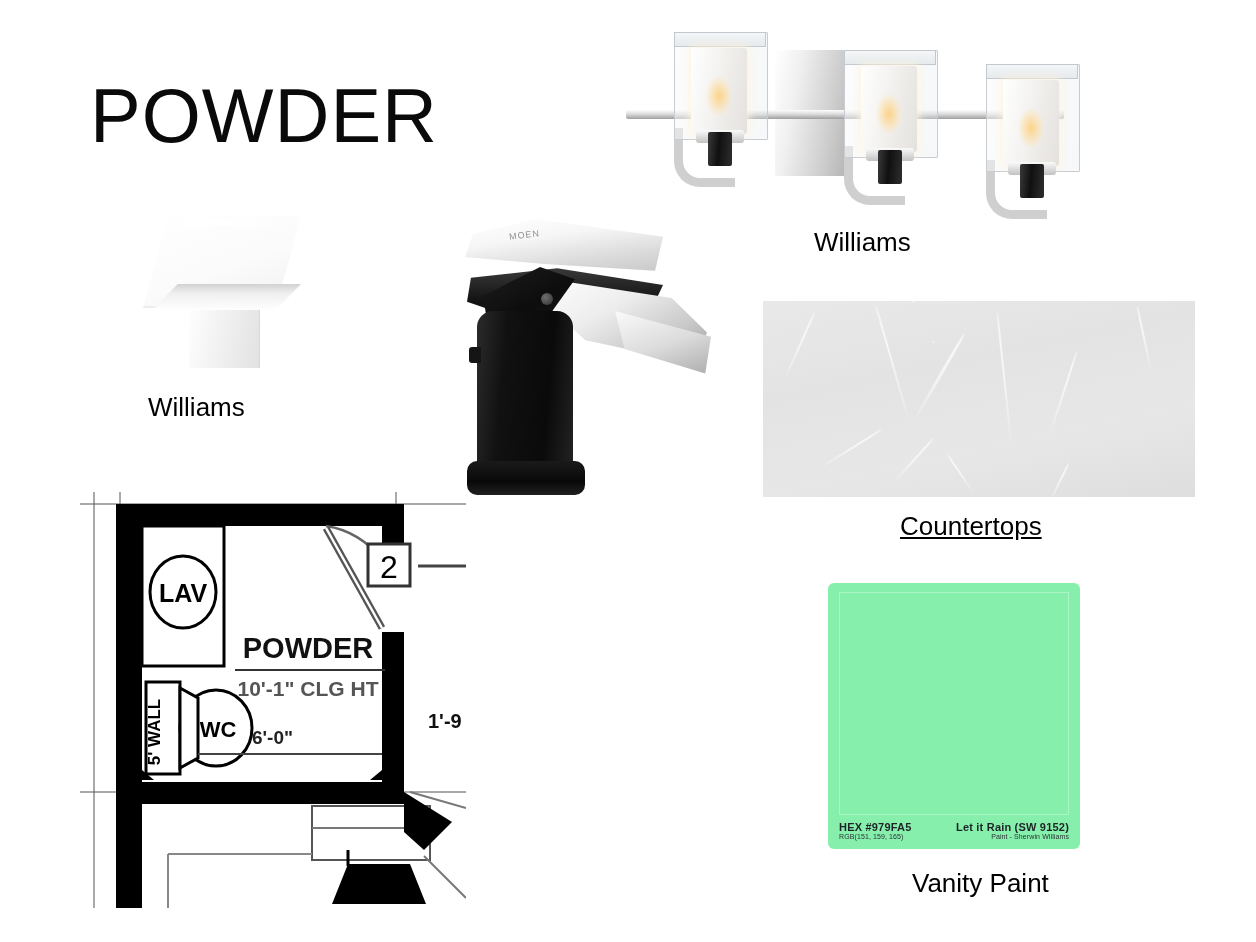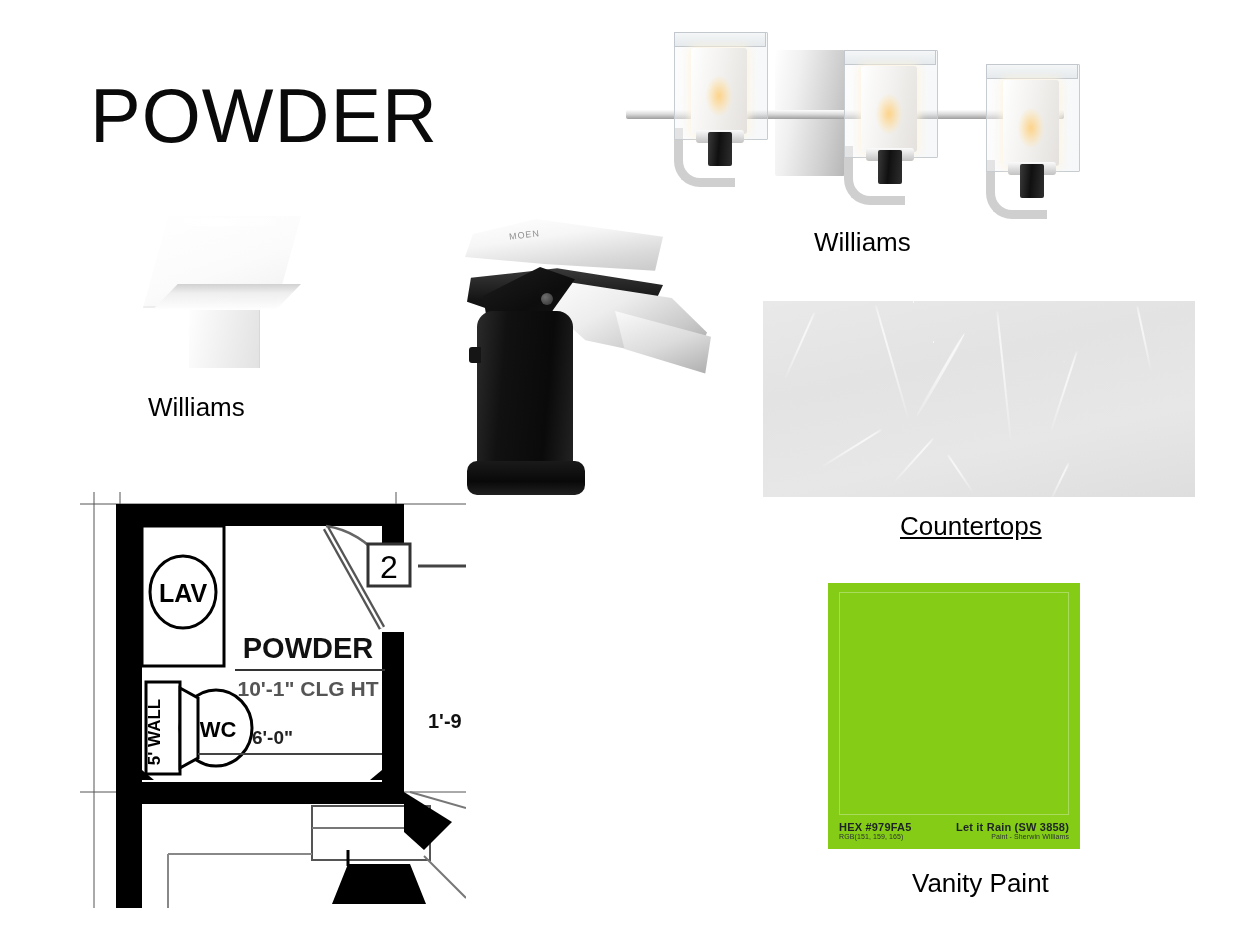--- a/index.html
+++ b/index.html
@@ -294,26 +294,26 @@
   <div class="vein" style="left:240px; top:10px;  width:2px;  height:130px; transform:rotate(-6deg);"></div>
   <div class="vein" style="left:300px; top:48px;  width:2px;  height:84px;  transform:rotate(18deg);"></div>
   <div class="vein" style="left:380px; top:4px;   width:2px;  height:66px;  transform:rotate(-12deg);"></div>
   <div class="vein" style="left:88px;  top:112px; width:2px;  height:70px;  transform:rotate(58deg);"></div>
   <div class="vein" style="left:150px; top:130px; width:2px;  height:58px;  transform:rotate(42deg);"></div>
   <div class="vein" style="left:196px; top:150px; width:2px;  height:44px;  transform:rotate(-34deg);"></div>
   <div class="vein" style="left:296px; top:160px; width:2px;  height:40px;  transform:rotate(26deg);"></div>
 </div>
 <div class="caption" style="left:900px; top:511px;text-decoration:underline;">Countertops</div>
 
-<div class="paint-swatch" id="paint-swatch" style="background-color: #84cc16;">
+<div class="paint-swatch" id="paint-swatch" style="background-color: #86efac; border-radius: 6px;">
   <div class="paint-inner-frame"></div>
   <div class="paint-meta">
     <div class="paint-row">
       <span class="paint-hex">HEX #979FA5</span>
-      <span class="paint-name">Let it Rain (SW 3858)</span>
+      <span class="paint-name">Let it Rain (SW 9152)</span>
     </div>
     <div class="paint-row">
       <span class="paint-rgb">RGB(151, 159, 165)</span>
       <span class="paint-brand">Paint - Sherwin Williams</span>
     </div>
   </div>
 </div>
 <div class="caption" style="left:912px; top:868px;text-align:center;">Vanity Paint</div>
 
 <div class="plan-wrap">

